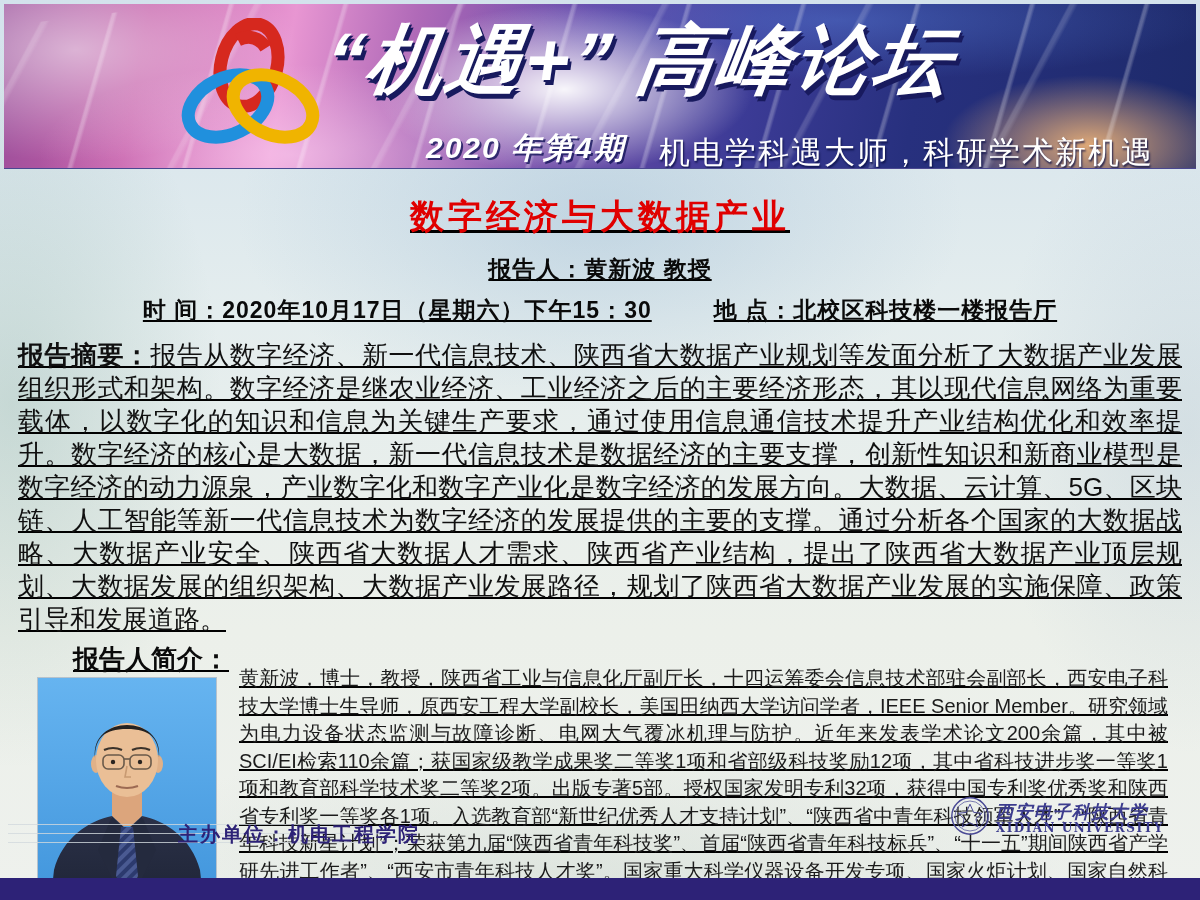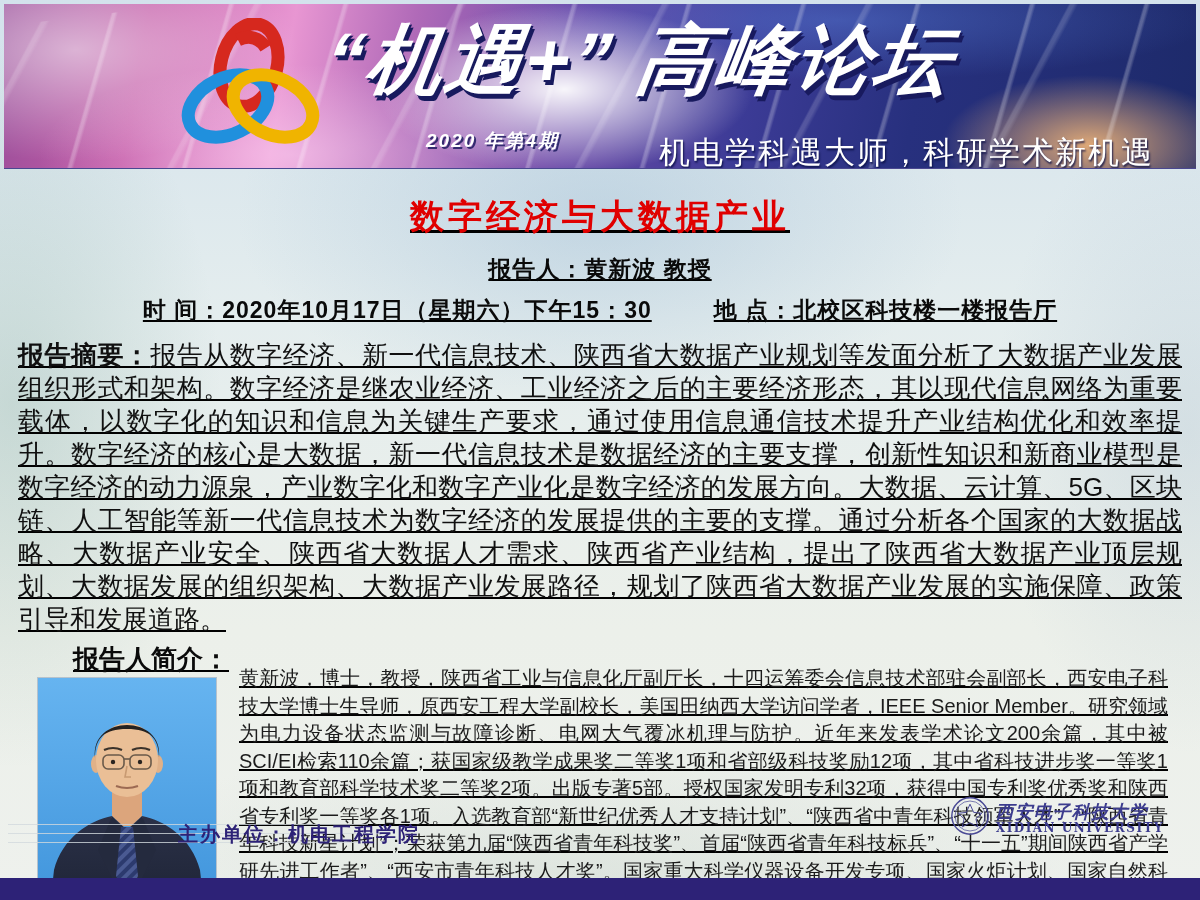--- a/index.html
+++ b/index.html
@@ -31,21 +31,21 @@
   .banner .streaks{position:absolute;inset:-50px;opacity:.45;transform:rotate(-7deg);
     background:
       repeating-linear-gradient(113deg, transparent 0 46px, rgba(255,255,255,0.55) 48px 50px, transparent 53px 110px),
       repeating-linear-gradient(125deg, transparent 0 80px, rgba(255,255,255,0.35) 82px 85px, transparent 89px 180px);}
   .forum-logo{position:absolute;left:172px;top:14px;}
   .banner-title{position:absolute;left:322px;top:6px;width:860px;
     font-size:76px;font-weight:bold;font-style:italic;color:#ffffff;letter-spacing:3px;
     transform:skewX(-8deg);white-space:nowrap;
     text-shadow:4px 5px 0 #181a5e,2px 2px 0 #181a5e;}
   .banner-issue{position:absolute;left:422px;top:124px;
-    font-size:19px;font-weight:bold;font-style:italic;color:#ffffff;letter-spacing:2px;
+    font-size:30px;font-weight:bold;font-style:italic;color:#ffffff;letter-spacing:2px;
     text-shadow:2px 2px 0 rgba(20,20,90,0.8);}
   .banner-slogan{position:absolute;left:655px;top:128px;
     font-size:31px;color:#ffffff;letter-spacing:2px;
     text-shadow:1px 2px 2px rgba(10,15,70,0.9);}
   
   .content{position:absolute;top:168px;left:4px;right:4px;bottom:22px;text-decoration:underline;}
   .main-title{margin:26px 0 0;text-align:center;
     font-size:34px;font-weight:bold;letter-spacing:4px;color:#e00000;}
   .speaker-line{margin-top:14px;text-align:center;
     font-size:23px;font-weight:bold;color:#0a0a0a;letter-spacing:1px;}

